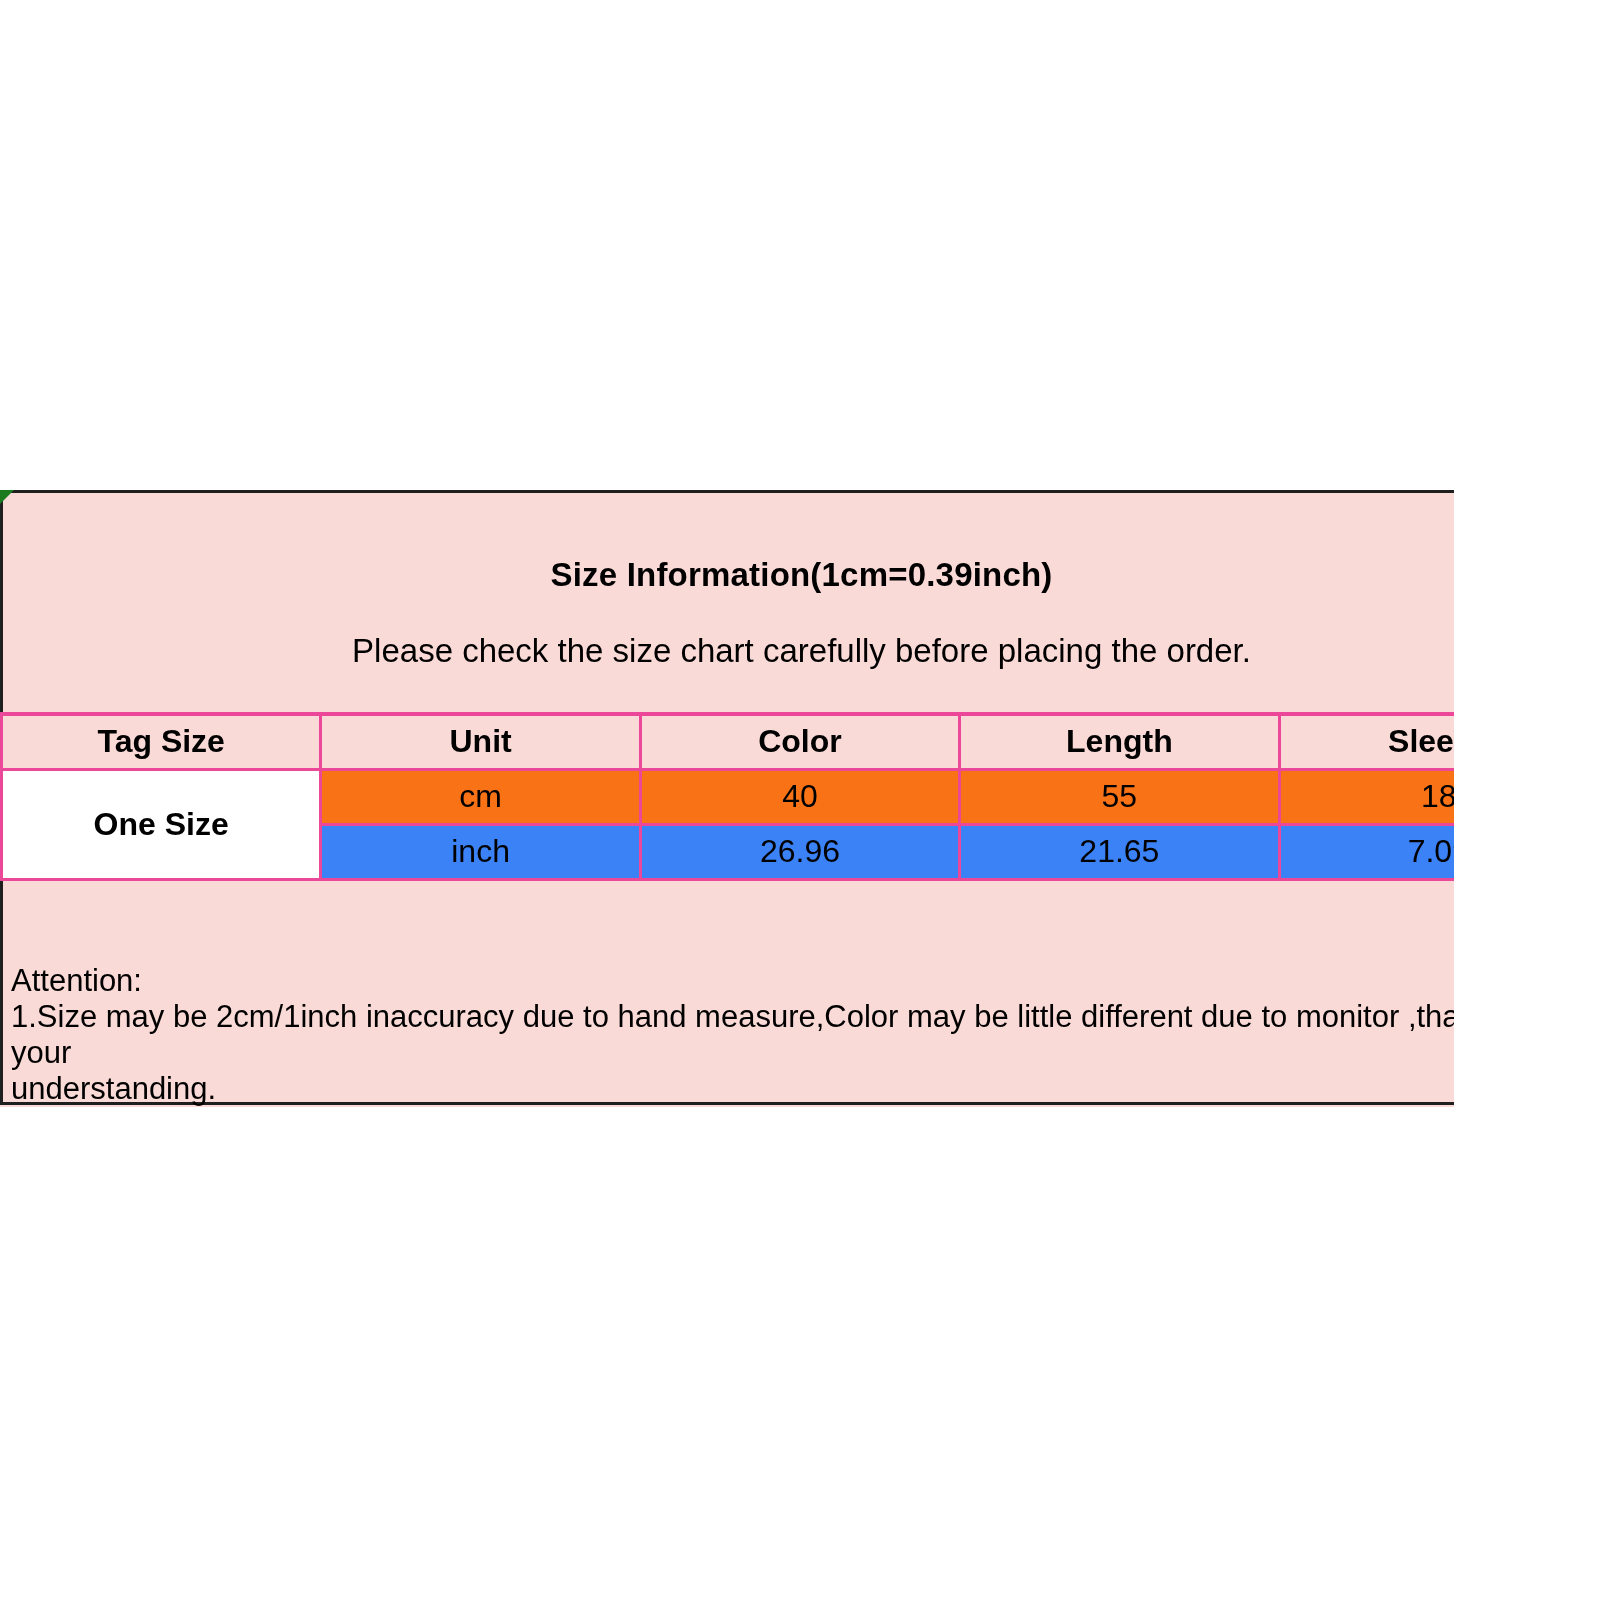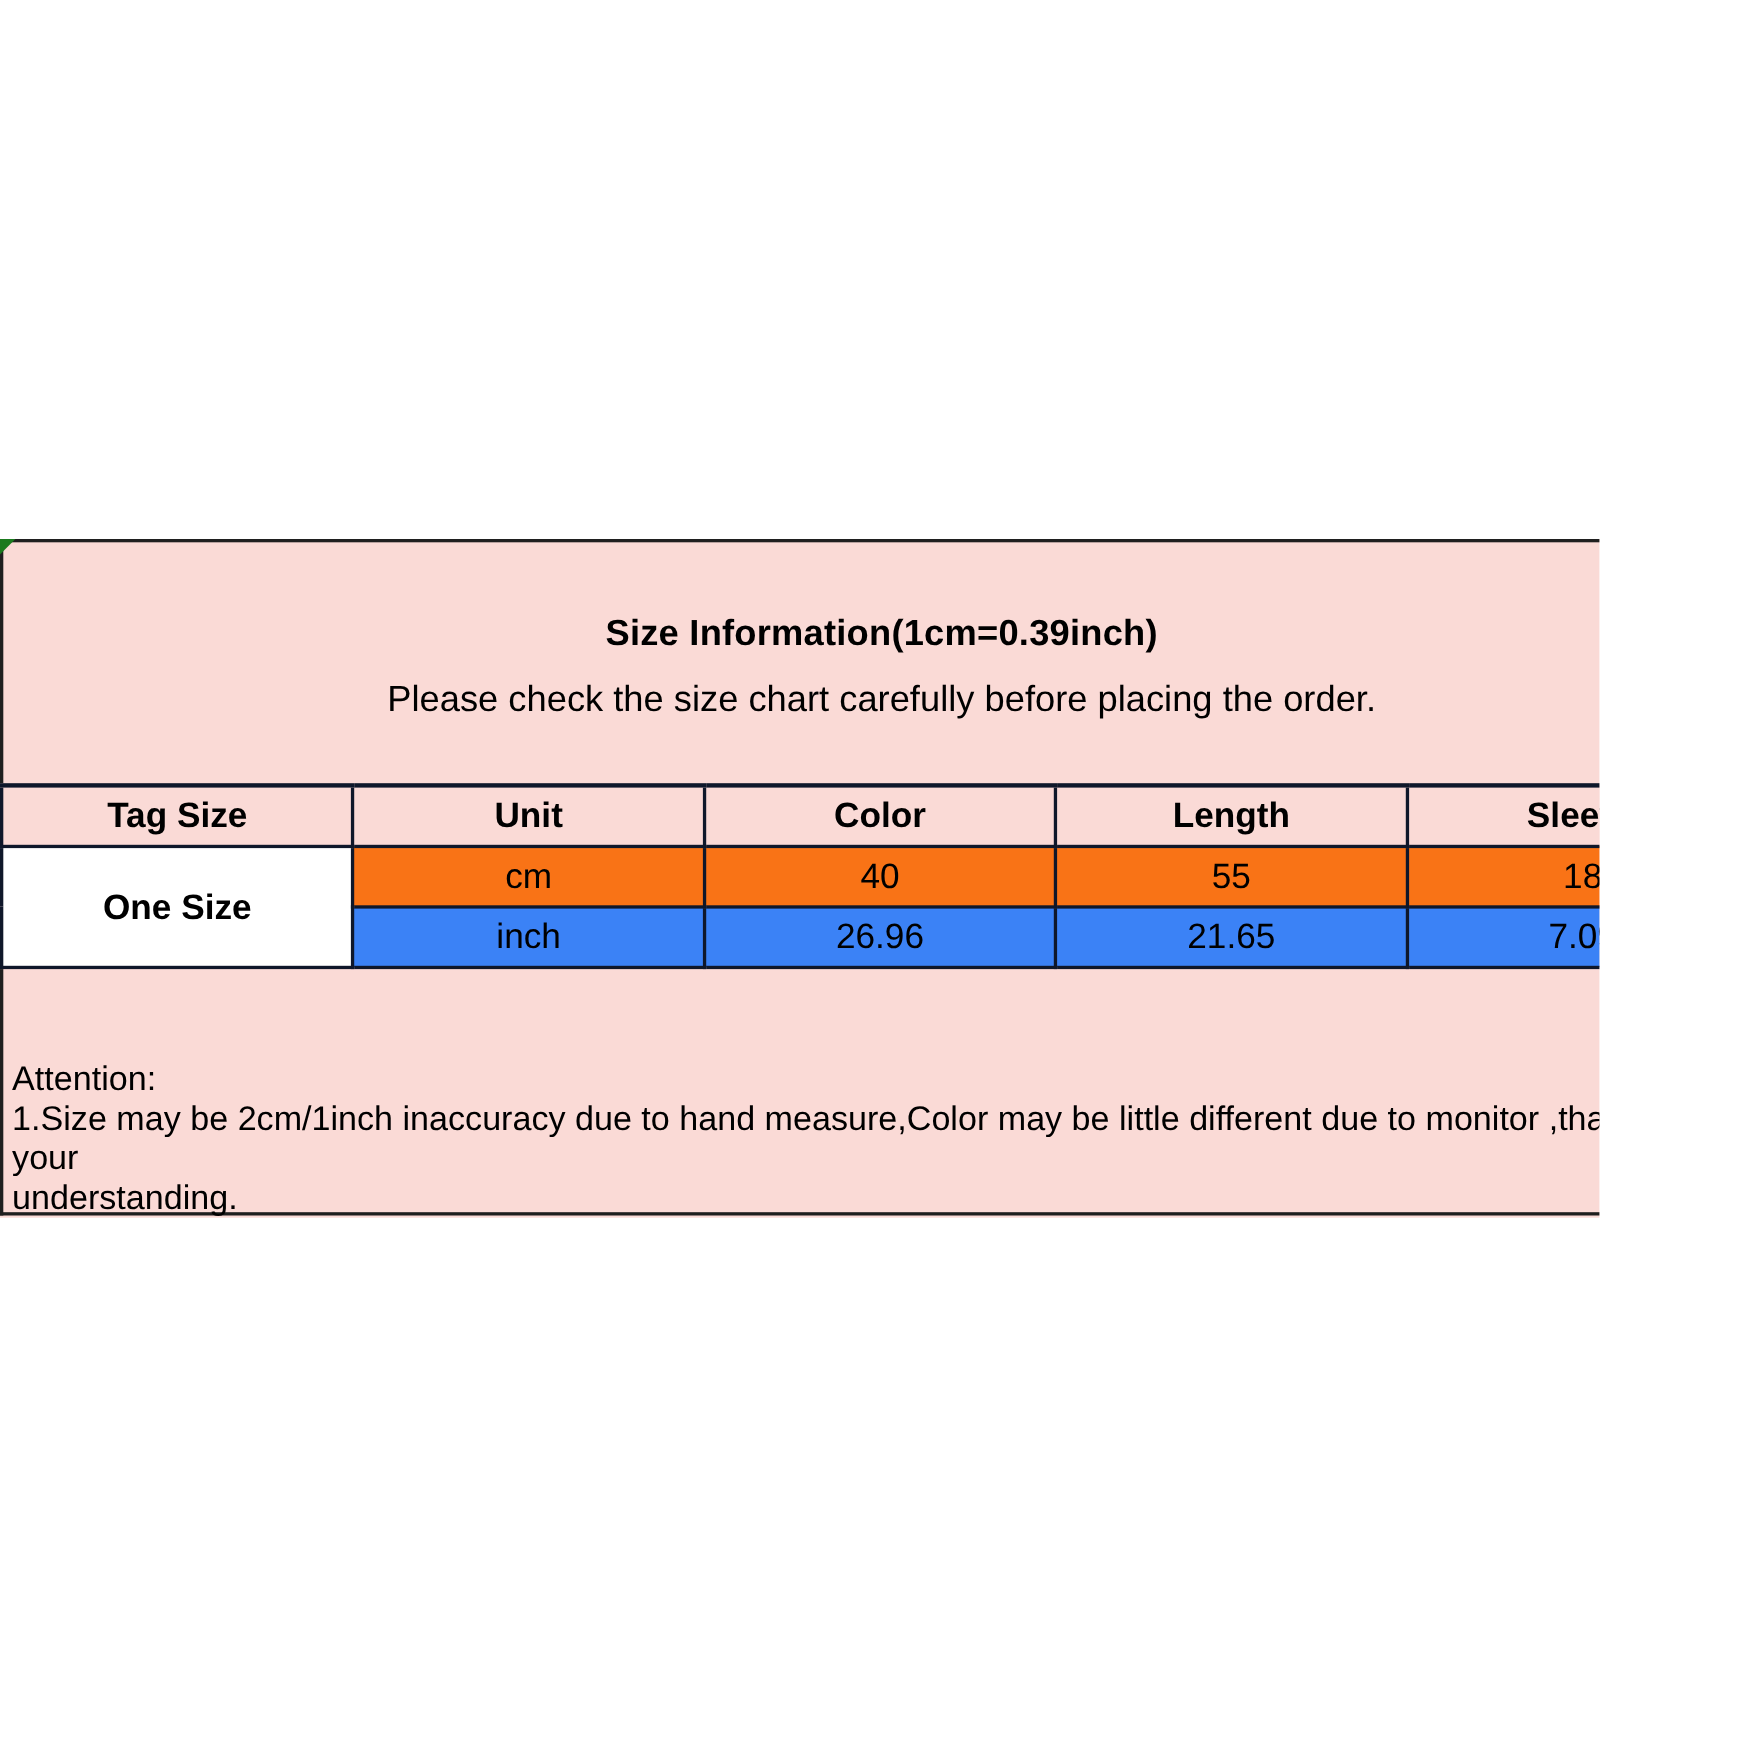--- a/index.html
+++ b/index.html
@@ -39,32 +39,32 @@
     text-align: center;
     padding-top: 64px;
   }
   .intro-title {
     font-size: 33px;
     line-height: 36px;
     font-weight: bold;
     letter-spacing: 0.2px;
   }
   .intro-subtitle {
-    margin-top: 24px;
+    margin-top: 40px;
     font-size: 33px;
     line-height: 36px;
   }
   table.size-table {
     width: 100%;
     border-collapse: collapse;
     table-layout: fixed;
   }
   table.size-table th,
   table.size-table td {
-    border: 3px solid #0f172a;
+    border: 3px solid #ec4899;
     text-align: center;
     vertical-align: middle;
     font-size: 32px;
     height: 55px;
     padding: 0;
   }
   table.size-table th {
     background: #fadad6;
     font-weight: bold;
     border-top-width: 4px;

